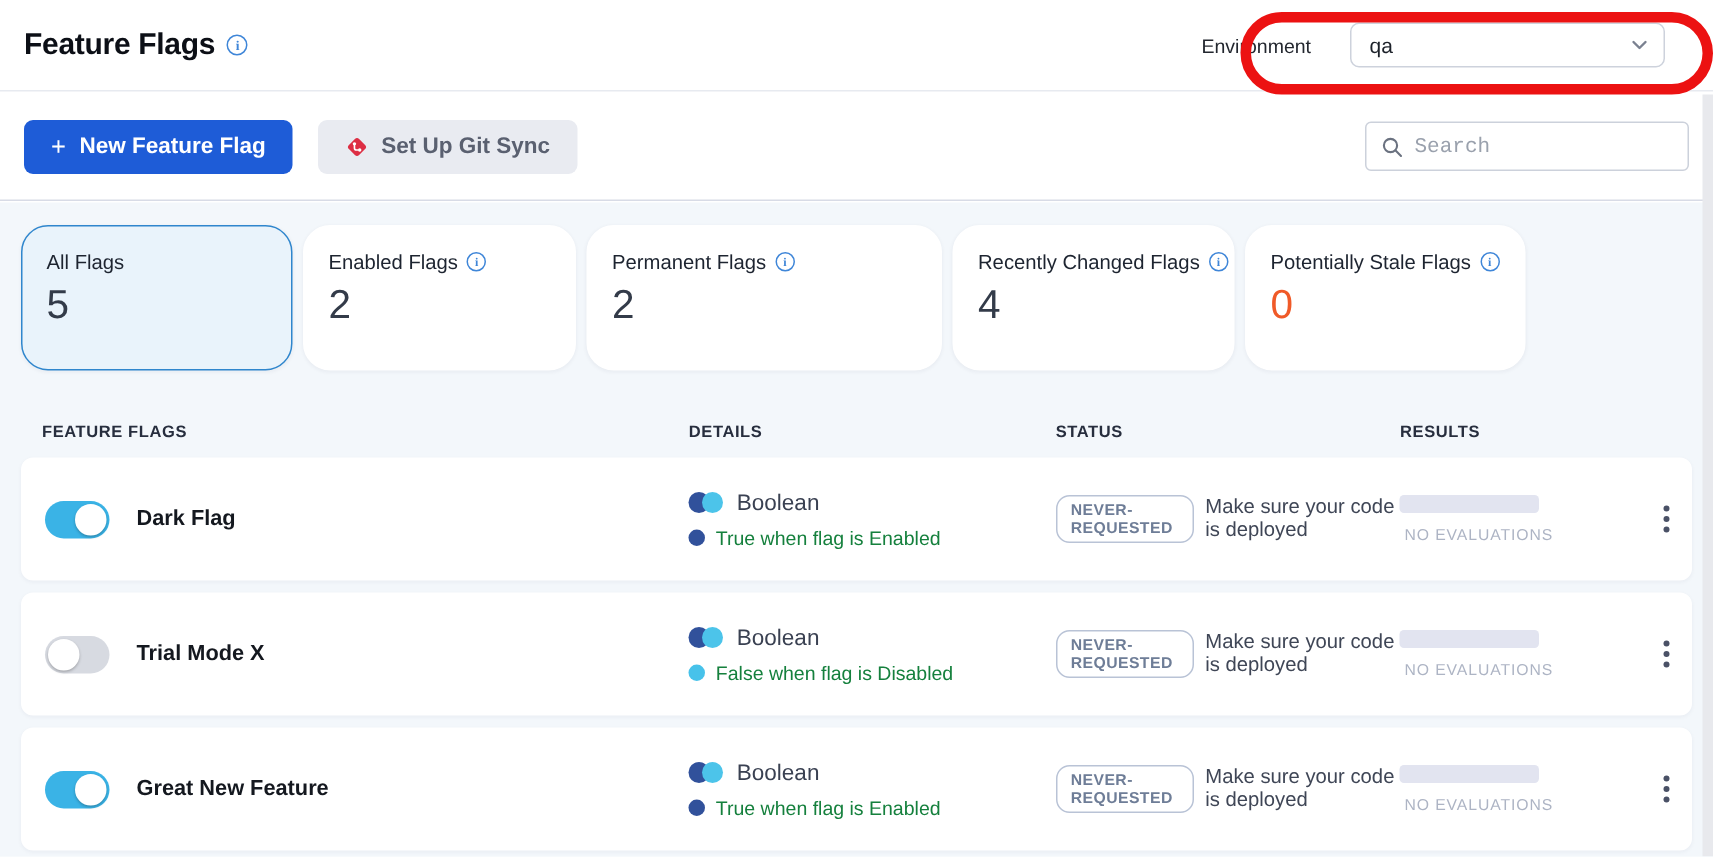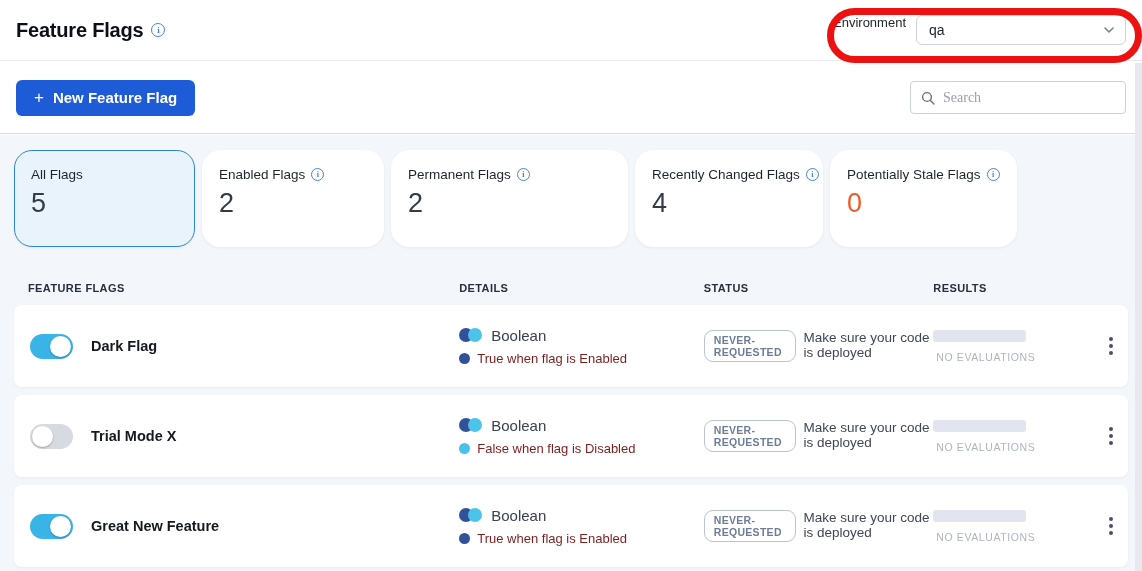--- a/index.html
+++ b/index.html
@@ -18,21 +18,21 @@
   }
   .title-group { display:flex; align-items:center; gap:8px; }
   .page-title { font-size:20px; font-weight:700; color:#0c0f16; letter-spacing:-0.2px; }
   .info-icon {
     display:inline-flex; align-items:center; justify-content:center;
     width:14px; height:14px; border:1.4px solid #3f86d8; border-radius:50%;
     color:#3f86d8; font-size:9px; font-weight:700; font-family:"Liberation Serif", serif;
     flex:0 0 auto;
   }
   .info-icon.small { width:13px; height:13px; font-size:8px; }
-  .env-group { display:flex; align-items:flex-start; gap:10px; margin-right:0; }
+  .env-group { display:flex; align-items:center; gap:26px; margin-right:16px; }
   .env-label { font-size:13px; color:#23272f; }
   .env-select {
     width:210px; height:30px; background:#fff; border:1px solid #cdd2dc; border-radius:6px;
     display:flex; align-items:center; justify-content:space-between;
     padding:0 10px 0 12px; cursor:pointer;
   }
   .env-value { font-size:14px; color:#1c2129; }
   .chevron { width:12px; height:12px; flex:0 0 auto; }
   
   .annotation-ellipse {
@@ -50,21 +50,21 @@
     gap:8px; padding:0 18px; cursor:pointer; }
   .btn-primary { background:#1e5cd7; color:#fff; }
   .btn-plus { font-size:17px; font-weight:400; margin-right:1px; }
   .btn-secondary { background:#e9ebf1; color:#5a6070; margin-left:17px; }
   .git-icon { width:16px; height:16px; flex:0 0 auto; }
   .search-box {
     margin-left:auto; width:216px; height:33px; border:1px solid #ccd1db; border-radius:4px;
     display:flex; align-items:center; padding:0 10px; gap:8px; background:#fff;
   }
   .search-box input {
-    border:none; outline:none; font-family:Liberation Serif, serif; font-size:14px; color:#353b46;
+    border:none; outline:none; font-family:Liberation Mono, monospace; font-size:14px; color:#353b46;
     width:100%; background:transparent;
   }
   .search-box input::placeholder { color:#9aa1ad; }
   .search-icon { width:14px; height:14px; flex:0 0 auto; }
   
   .content {
     position:absolute; top:135px; left:0; right:0; bottom:0;
     background:#f3f7fb; padding:15px 14px 0;
   }
   .right-strip { position:absolute; top:63px; right:0; bottom:0; width:7px; background:#e8e9ed; z-index:3; }
@@ -104,21 +104,21 @@
   .toggle.on .knob { left:20px; }
   .flag-name { font-size:14.5px; font-weight:600; color:#14181f; cursor:pointer; }
   .details-cell { display:flex; flex-direction:column; gap:7px; }
   .type-line { display:flex; align-items:center; gap:9px; }
   .bool-icon { position:relative; width:23px; height:14px; flex:0 0 auto; }
   .bool-icon .c1 { position:absolute; left:0; top:0; width:14px; height:14px; border-radius:50%; background:#31519b; }
   .bool-icon .c2 { position:absolute; left:9px; top:0; width:14px; height:14px; border-radius:50%; background:#4cc4ea; }
   .type-label { font-size:15px; font-weight:500; color:#3a4152; }
   .rule-line { display:flex; align-items:center; gap:7px; }
   .rule-dot { width:11px; height:11px; border-radius:50%; flex:0 0 auto; }
-  .rule-text { font-size:13px; color:#7f1d1d;text-align:center; }
+  .rule-text { font-size:13px; color:#15803d;text-align:center; }
   .status-cell { display:flex; flex-direction:row; align-items:flex-start; gap:8px; }
   .status-badge {
     border:1px solid #b9c3d6; border-radius:9px; padding:3px 9px;
     font-size:10.5px; font-weight:700; color:#6e7d97; letter-spacing:0.3px;
     background:#fff;
   }
   .status-text { font-size:13.5px; color:#3f4656; }
   .results-cell { display:flex; flex-direction:column; align-items:flex-start; gap:9px;justify-content:flex-end; }
   .results-bar { width:93px; height:12px; border-radius:3px; background:#e2e4f0; }
   .results-text { font-size:10.5px; color:#adb4c4; letter-spacing:0.6px; padding-left:3px; }
@@ -143,20 +143,29 @@
     </div>
   </div>
 </div>
 <div class="annotation-ellipse"></div>
 
 <div class="toolbar">
   <button class="btn btn-primary">
     <span class="btn-plus">+</span>
     <span>New Feature Flag</span>
   </button>
+  <button class="btn btn-secondary">
+    <svg class="git-icon" viewBox="0 0 16 16">
+      <rect x="3.2" y="3.2" width="9.6" height="9.6" rx="2" transform="rotate(45 8 8)" fill="#dd2e44"></rect>
+      <circle cx="6.3" cy="5.9" r="1.15" fill="#fff"></circle>
+      <circle cx="9.8" cy="10" r="1.15" fill="#fff"></circle>
+      <path d="M6.3 7 L6.3 8.6 Q6.3 10 7.7 10 L8.6 10" stroke="#fff" stroke-width="1.1" fill="none" stroke-linecap="round"></path>
+    </svg>
+    <span>Set Up Git Sync</span>
+  </button>
   <div class="search-box">
     <svg class="search-icon" viewBox="0 0 14 14">
       <circle cx="6" cy="6" r="4.4" stroke="#6b7280" stroke-width="1.4" fill="none"></circle>
       <path d="M9.4 9.4 L13 13" stroke="#6b7280" stroke-width="1.4" stroke-linecap="round"></path>
     </svg>
     <input type="text" placeholder="Search" style="">
   </div>
 </div>
 
 <div class="content">

